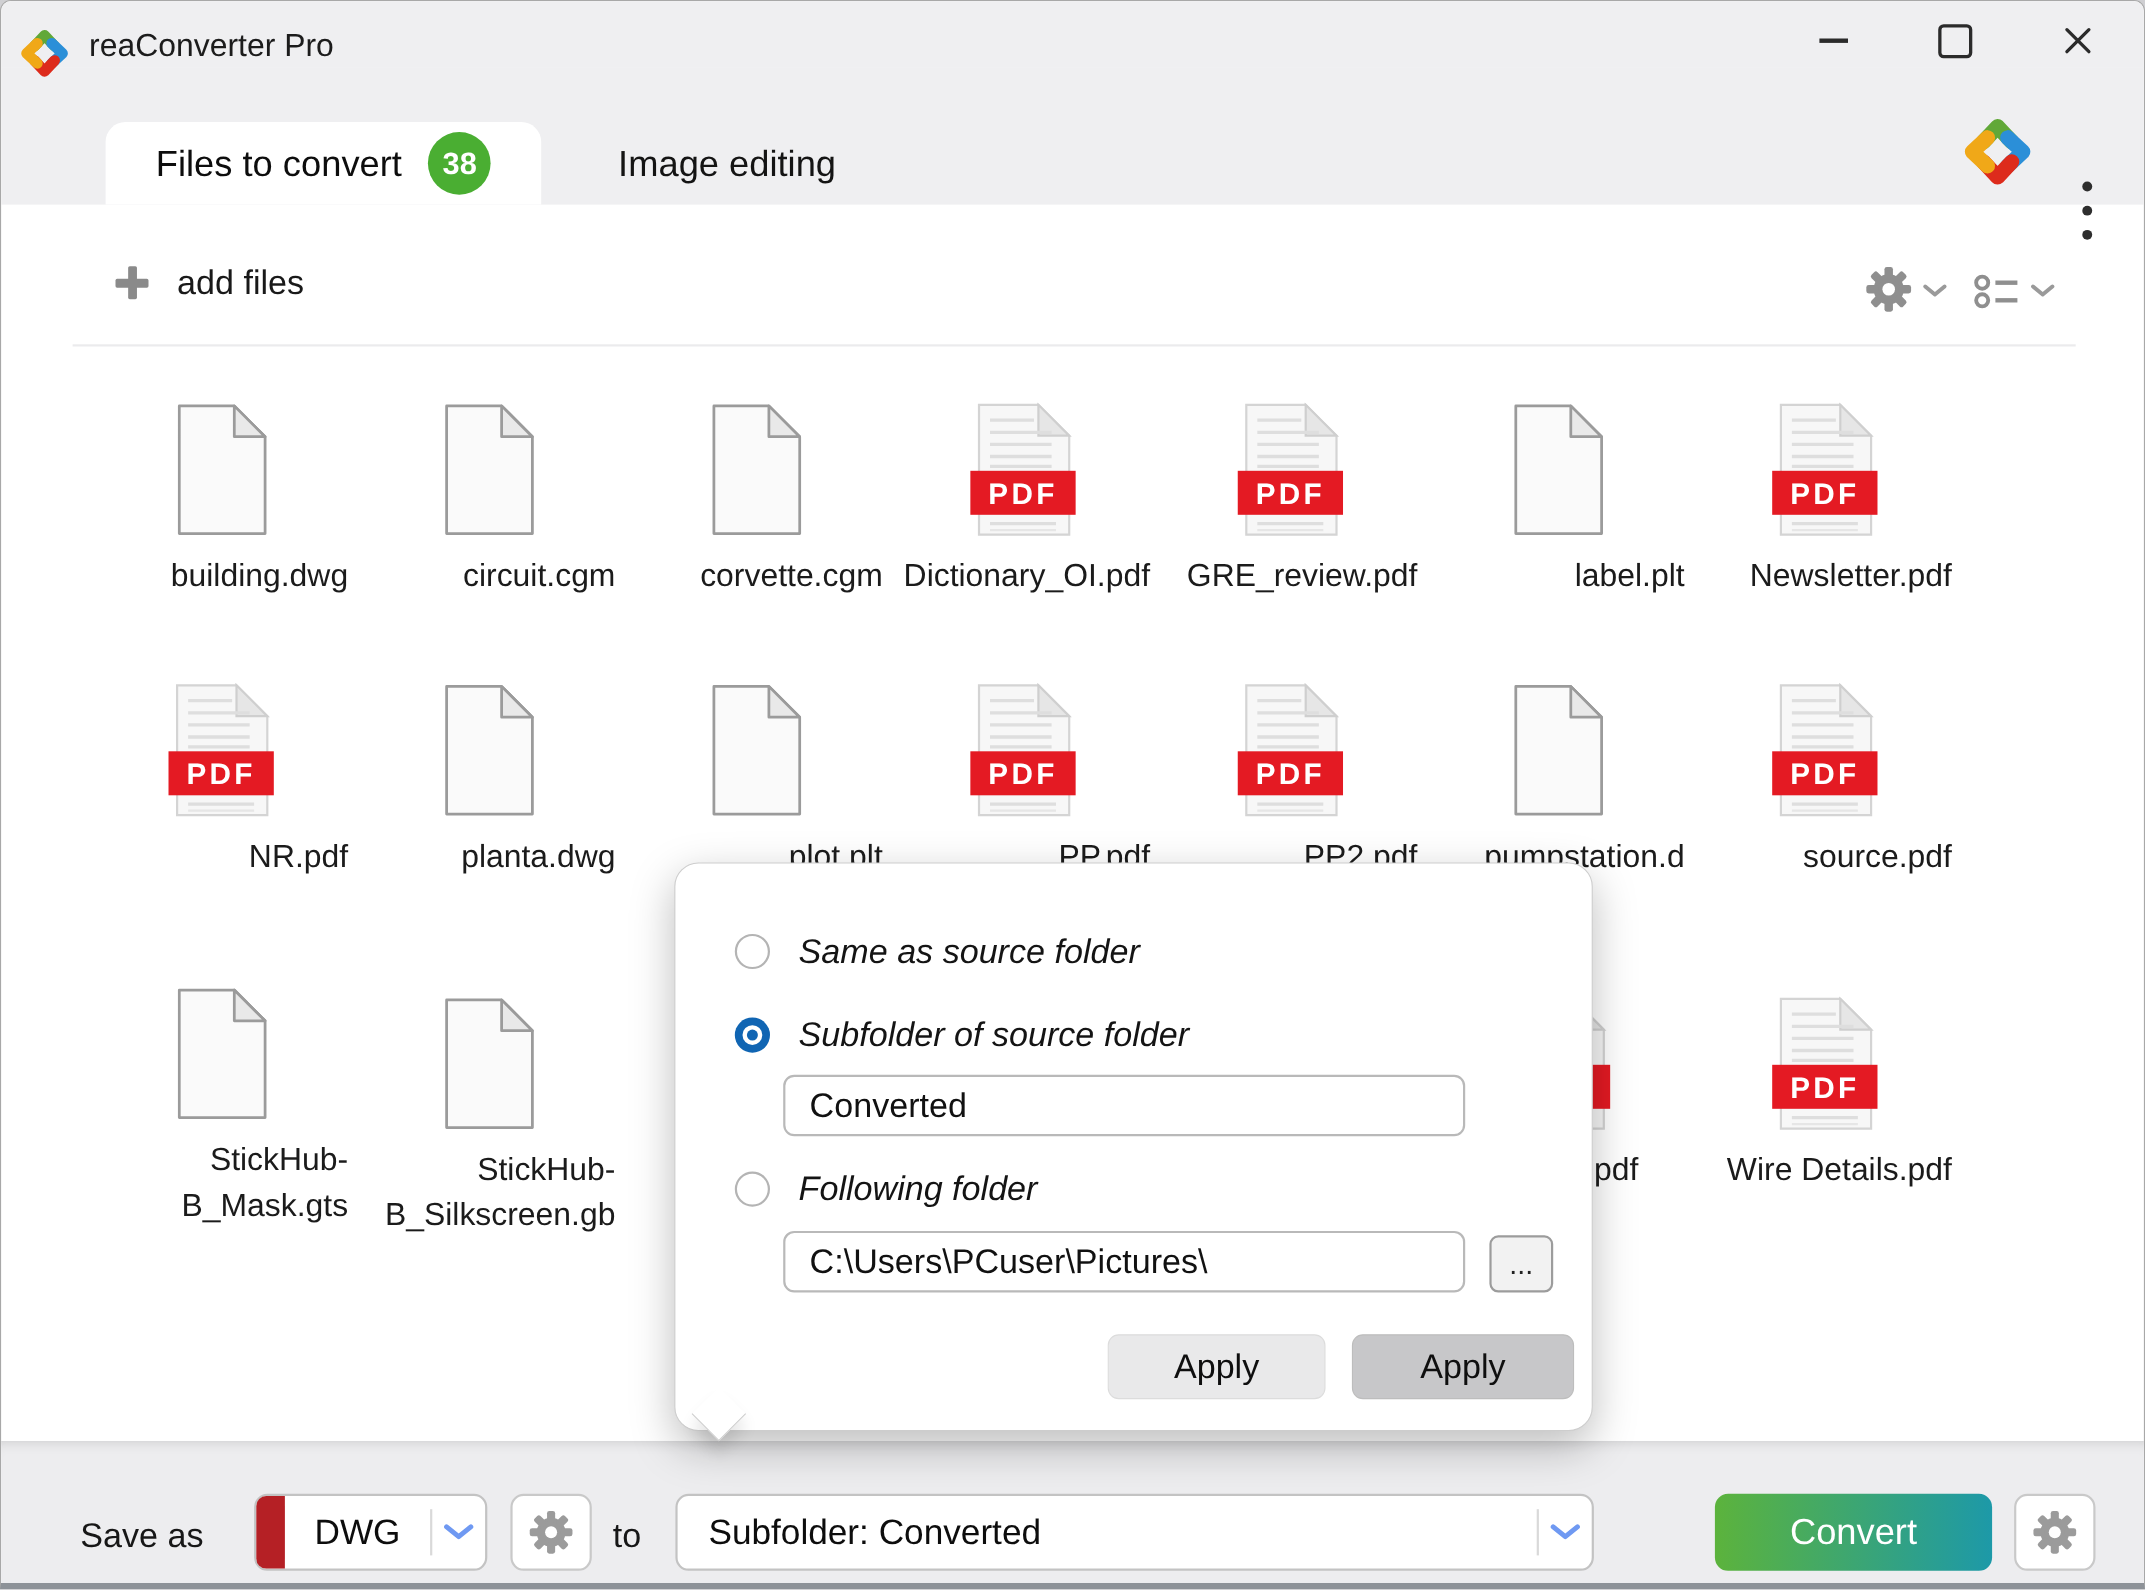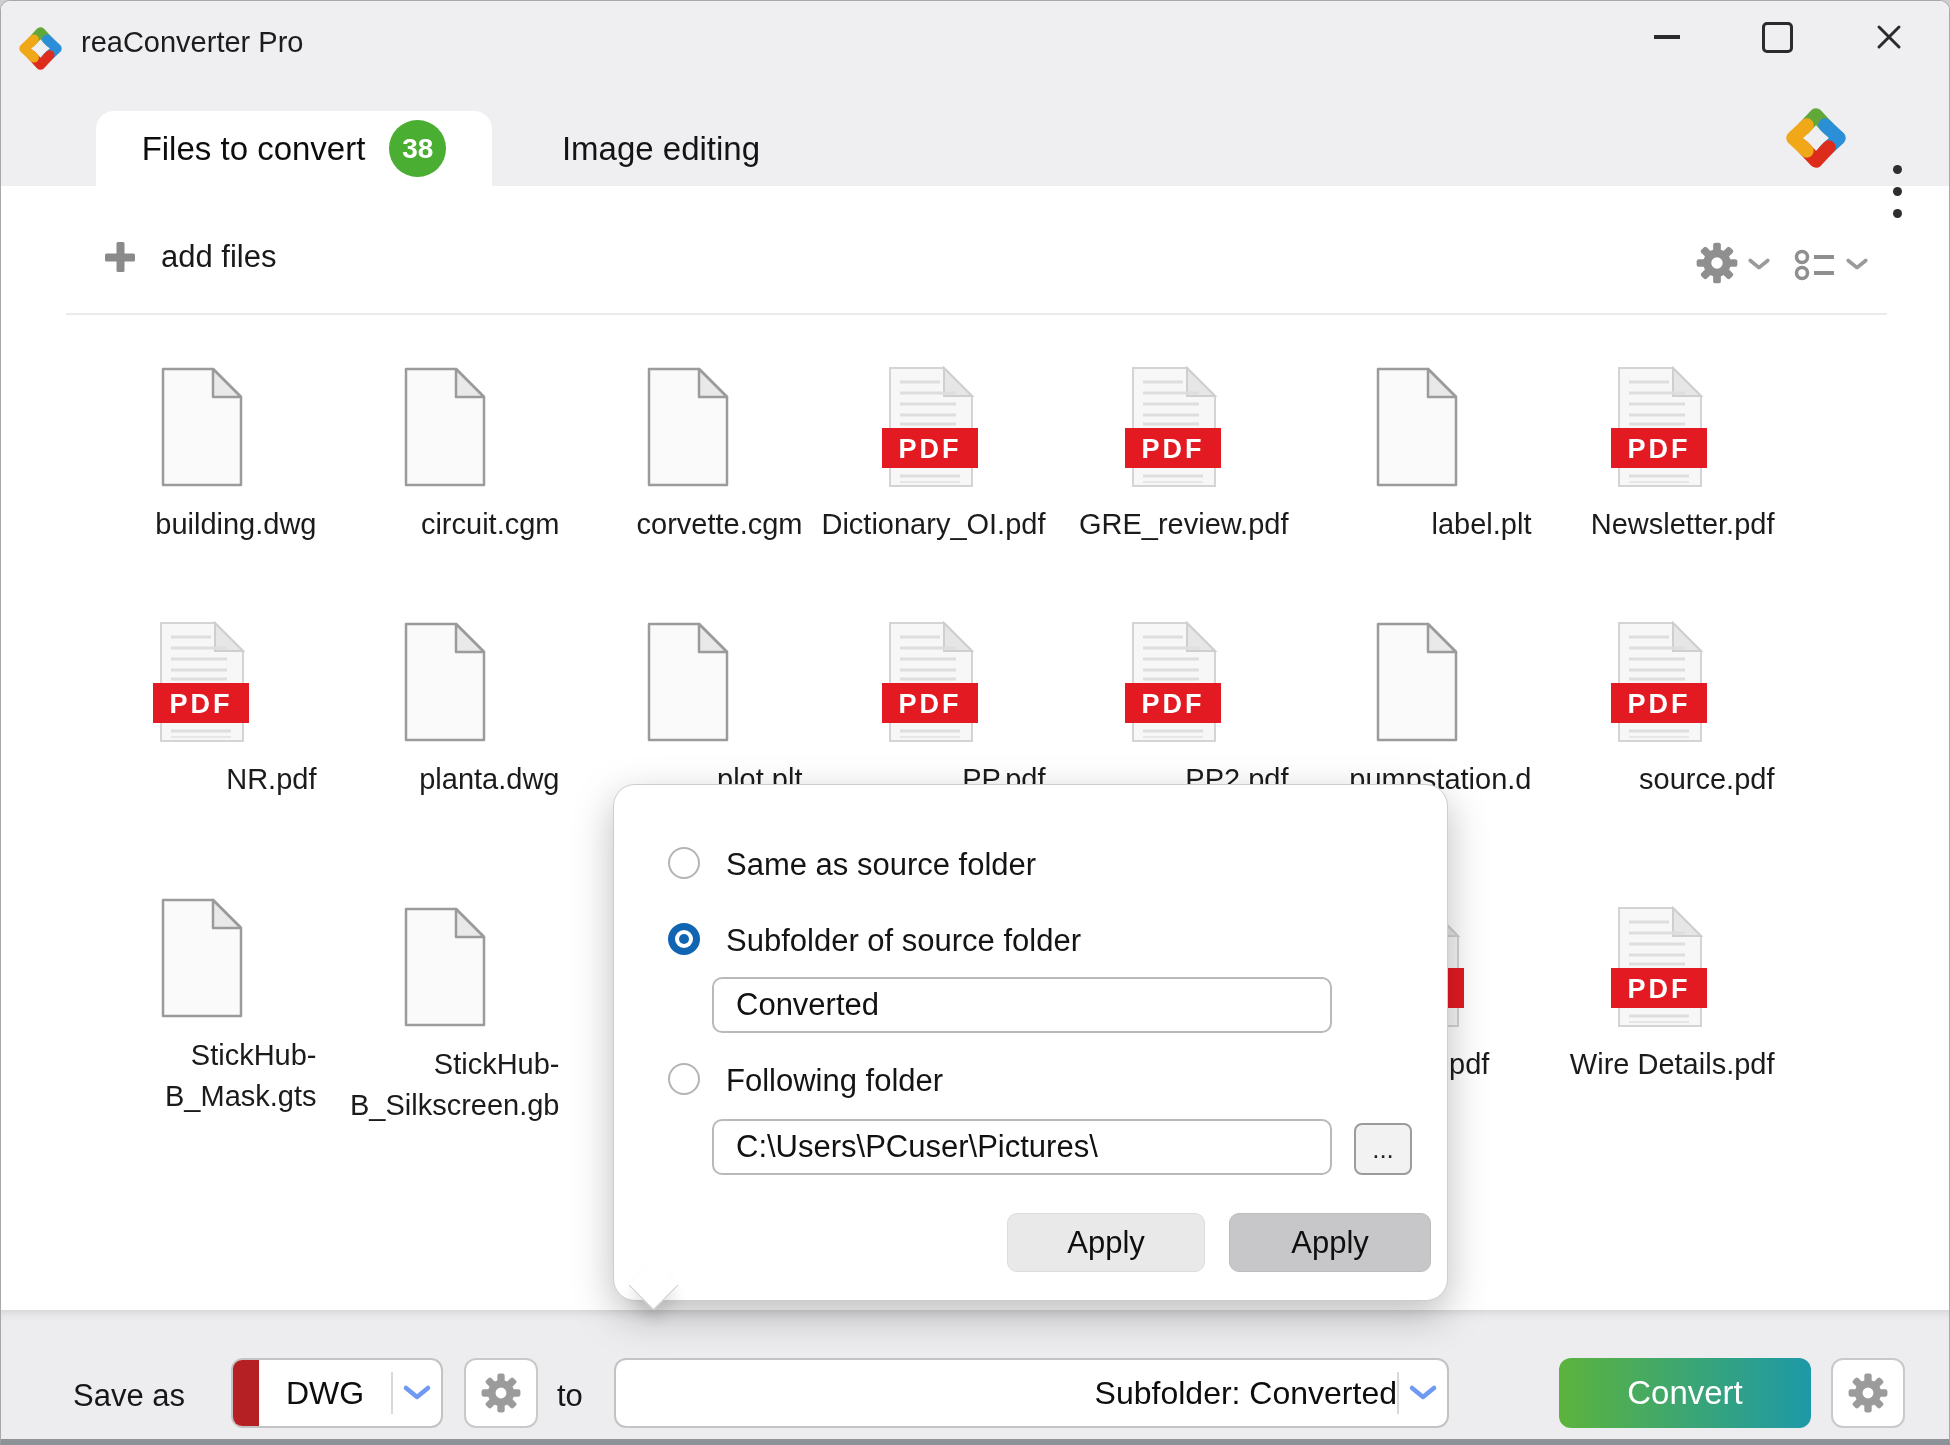--- a/index.html
+++ b/index.html
@@ -43,21 +43,21 @@
   .cell { position:absolute; width:243px; display:flex; flex-direction:column; align-items:center; cursor:pointer; }
   .cell .label { margin-top:16px; width:232px; text-align:right; font-size:29px; line-height:41px;
     color:#1b1b1b; overflow-wrap:anywhere; }
   .cell.partial .label { align-self:flex-start; width:auto; margin-left:147px; }
   
   .dialog { position:absolute; left:612px; top:783px; width:835px; height:517px; background:#ffffff;
     border:1px solid #cdcdcd; border-radius:22px; box-shadow:0 14px 40px rgba(0,0,0,0.26); z-index:50; box-sizing:border-box; }
   .tail { position:absolute; left:22px; top:483px; width:34px; height:34px; background:#ffffff;
     border-right:1px solid #cdcdcd; border-bottom:1px solid #cdcdcd; transform:rotate(45deg);
     box-shadow:8px 8px 14px rgba(0,0,0,0.10); }
-  .radio-row { position:absolute; left:54px; display:flex; align-items:flex-start; gap:26px; height:36px; cursor:pointer; }
+  .radio-row { position:absolute; left:54px; display:flex; align-items:center; gap:26px; height:36px; cursor:pointer;font-style:italic; }
   .radio { width:32px; height:32px; border-radius:50%; border:2px solid #b4b4b4; background:#fff; box-sizing:border-box; flex:none; }
   .radio.selected { border:none; background:#1065b3; position:relative; }
   .radio.selected::before { content:''; position:absolute; inset:7px; background:#ffffff; border-radius:50%; }
   .radio.selected::after  { content:''; position:absolute; inset:11px; background:#1065b3; border-radius:50%; }
   .radio-label { font-size:31px; color:#141414; white-space:nowrap; }
   .dlg-input { position:absolute; left:98px; width:620px; height:56px; border:2px solid #b9b9b9; border-radius:10px;
     font-size:31px; padding:0 22px; color:#111; background:#fff; box-sizing:border-box; font-family:inherit; }
   .browse-btn { position:absolute; left:740px; top:338px; width:58px; height:52px; background:#f2f2f2;
     border:2px solid #9c9c9c; border-radius:8px; font-size:26px; color:#222; cursor:pointer; font-family:inherit; }
   .dlg-btn { position:absolute; top:428px; height:59px; border-radius:10px; font-size:31px; color:#0f0f0f; cursor:pointer; font-family:inherit; }
@@ -70,21 +70,21 @@
   .saveas { left:72px; }
   .tolabel { left:556px; }
   .select { position:absolute; top:48px; height:70px; background:#ffffff; border:2px solid #c3c3c3;
     border-radius:12px; display:flex; align-items:center; box-sizing:border-box; cursor:pointer; }
   .format-select { left:230px; width:212px; }
   .format-accent { width:26px; align-self:stretch; background:#b52025; border-radius:9px 0 0 9px; flex:none; }
   .format-text { flex:1; text-align:center; font-size:32px; color:#0d0d0d; }
   .vdiv { width:2px; align-self:stretch; margin:12px 0; background:#d9d9d9; flex:none; }
   .chev-box { width:48px; display:flex; align-items:center; justify-content:center; flex:none; }
   .dest-select { left:613px; width:835px; }
-  .dest-text { flex:1; padding-left:28px; font-size:32px; color:#0d0d0d; text-align:right; }
+  .dest-text { flex:1; padding-left:28px; font-size:32px; color:#0d0d0d; text-align:left; }
   .settings-btn { position:absolute; top:48px; width:74px; height:70px; background:#ffffff; border:2px solid #c9c9c9;
     border-radius:12px; display:flex; align-items:center; justify-content:center; cursor:pointer; box-sizing:border-box; }
   .settings-1 { left:463px; }
   .convert-btn { position:absolute; left:1558px; top:48px; width:252px; height:70px; border:none; border-radius:12px;
     background:linear-gradient(90deg,#5cb33c,#1d99a8); color:#ffffff; font-size:33px; cursor:pointer; font-family:inherit; }
   .settings-2 { left:1830px; }
   .hidden-defs { position:absolute; width:0; height:0; overflow:hidden; }
 </style>
 </head>
 <body>

